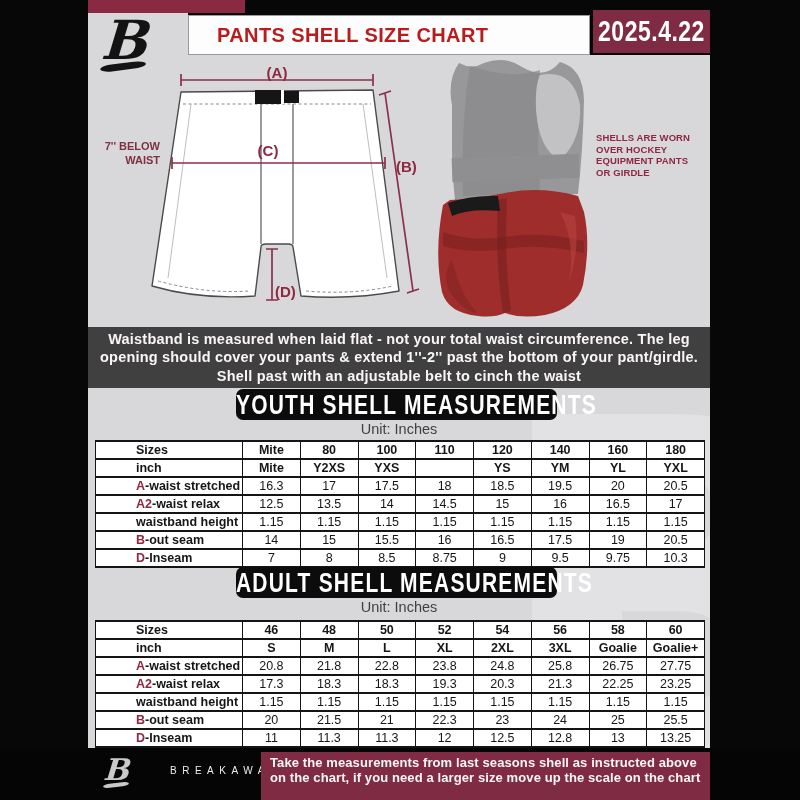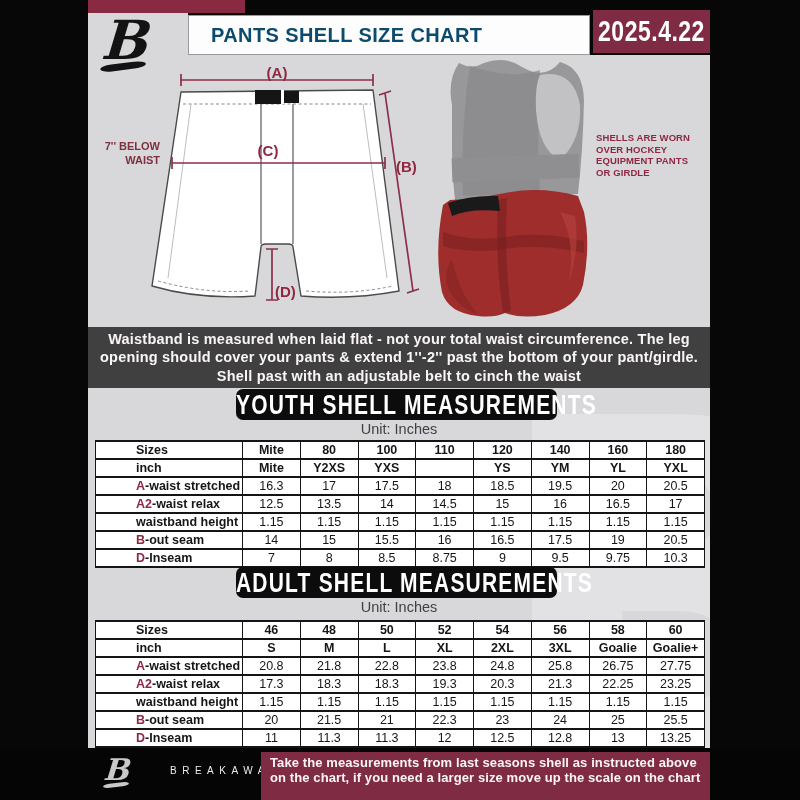--- a/index.html
+++ b/index.html
@@ -13,21 +13,21 @@
              font-size:480px;line-height:480px;color:#e2e2e5;}
 
   
   #top-strip{left:88px;top:0;width:157px;height:13px;background:#8a2a42;z-index:4;}
   #header-black{left:188px;top:0;width:612px;height:55px;background:#070707;z-index:3;}
   #header-black-top{left:0;top:0;width:800px;height:13px;background:#070707;z-index:3;}
   #left-margin{left:0;top:0;width:88px;height:800px;background:#070707;z-index:3;}
   #right-margin{left:710px;top:0;width:90px;height:800px;background:#070707;z-index:3;}
   #title-box{left:188px;top:15px;width:400px;height:38px;background:#fdfdfd;border:1px solid #9a9a9a;
              display:flex;align-items:center;z-index:5;}
-  #title-box span{padding-left:22px;font-size:20px;font-weight:600;letter-spacing:.4px;color:#0c4a6e;}
+  #title-box span{padding-left:28px;font-size:20px;font-weight:600;letter-spacing:.4px;color:#b91c1c;}
   #date-box{left:593px;top:10px;width:117px;height:43px;background:#7f2b43;display:flex;align-items:center;
             justify-content:center;z-index:5;}
   #date-box span{font-size:23px;font-weight:bold;color:#fff;letter-spacing:.5px;transform:scaleY(1.25);}
   #logo{left:98px;top:14px;width:80px;height:62px;z-index:5;}
   .logo-b{font-family:"DejaVu Serif",serif;font-style:italic;font-weight:bold;color:#131313;}
   #logo .logo-b{position:absolute;left:8px;top:-6px;font-size:54px;transform:skewX(-6deg);}
   #logo .swoosh{position:absolute;left:2px;top:49px;width:46px;height:7px;background:#131313;
                 border-radius:50% 60% 60% 50%/100% 100% 100% 100%;transform:rotate(-7deg);}
 
   

